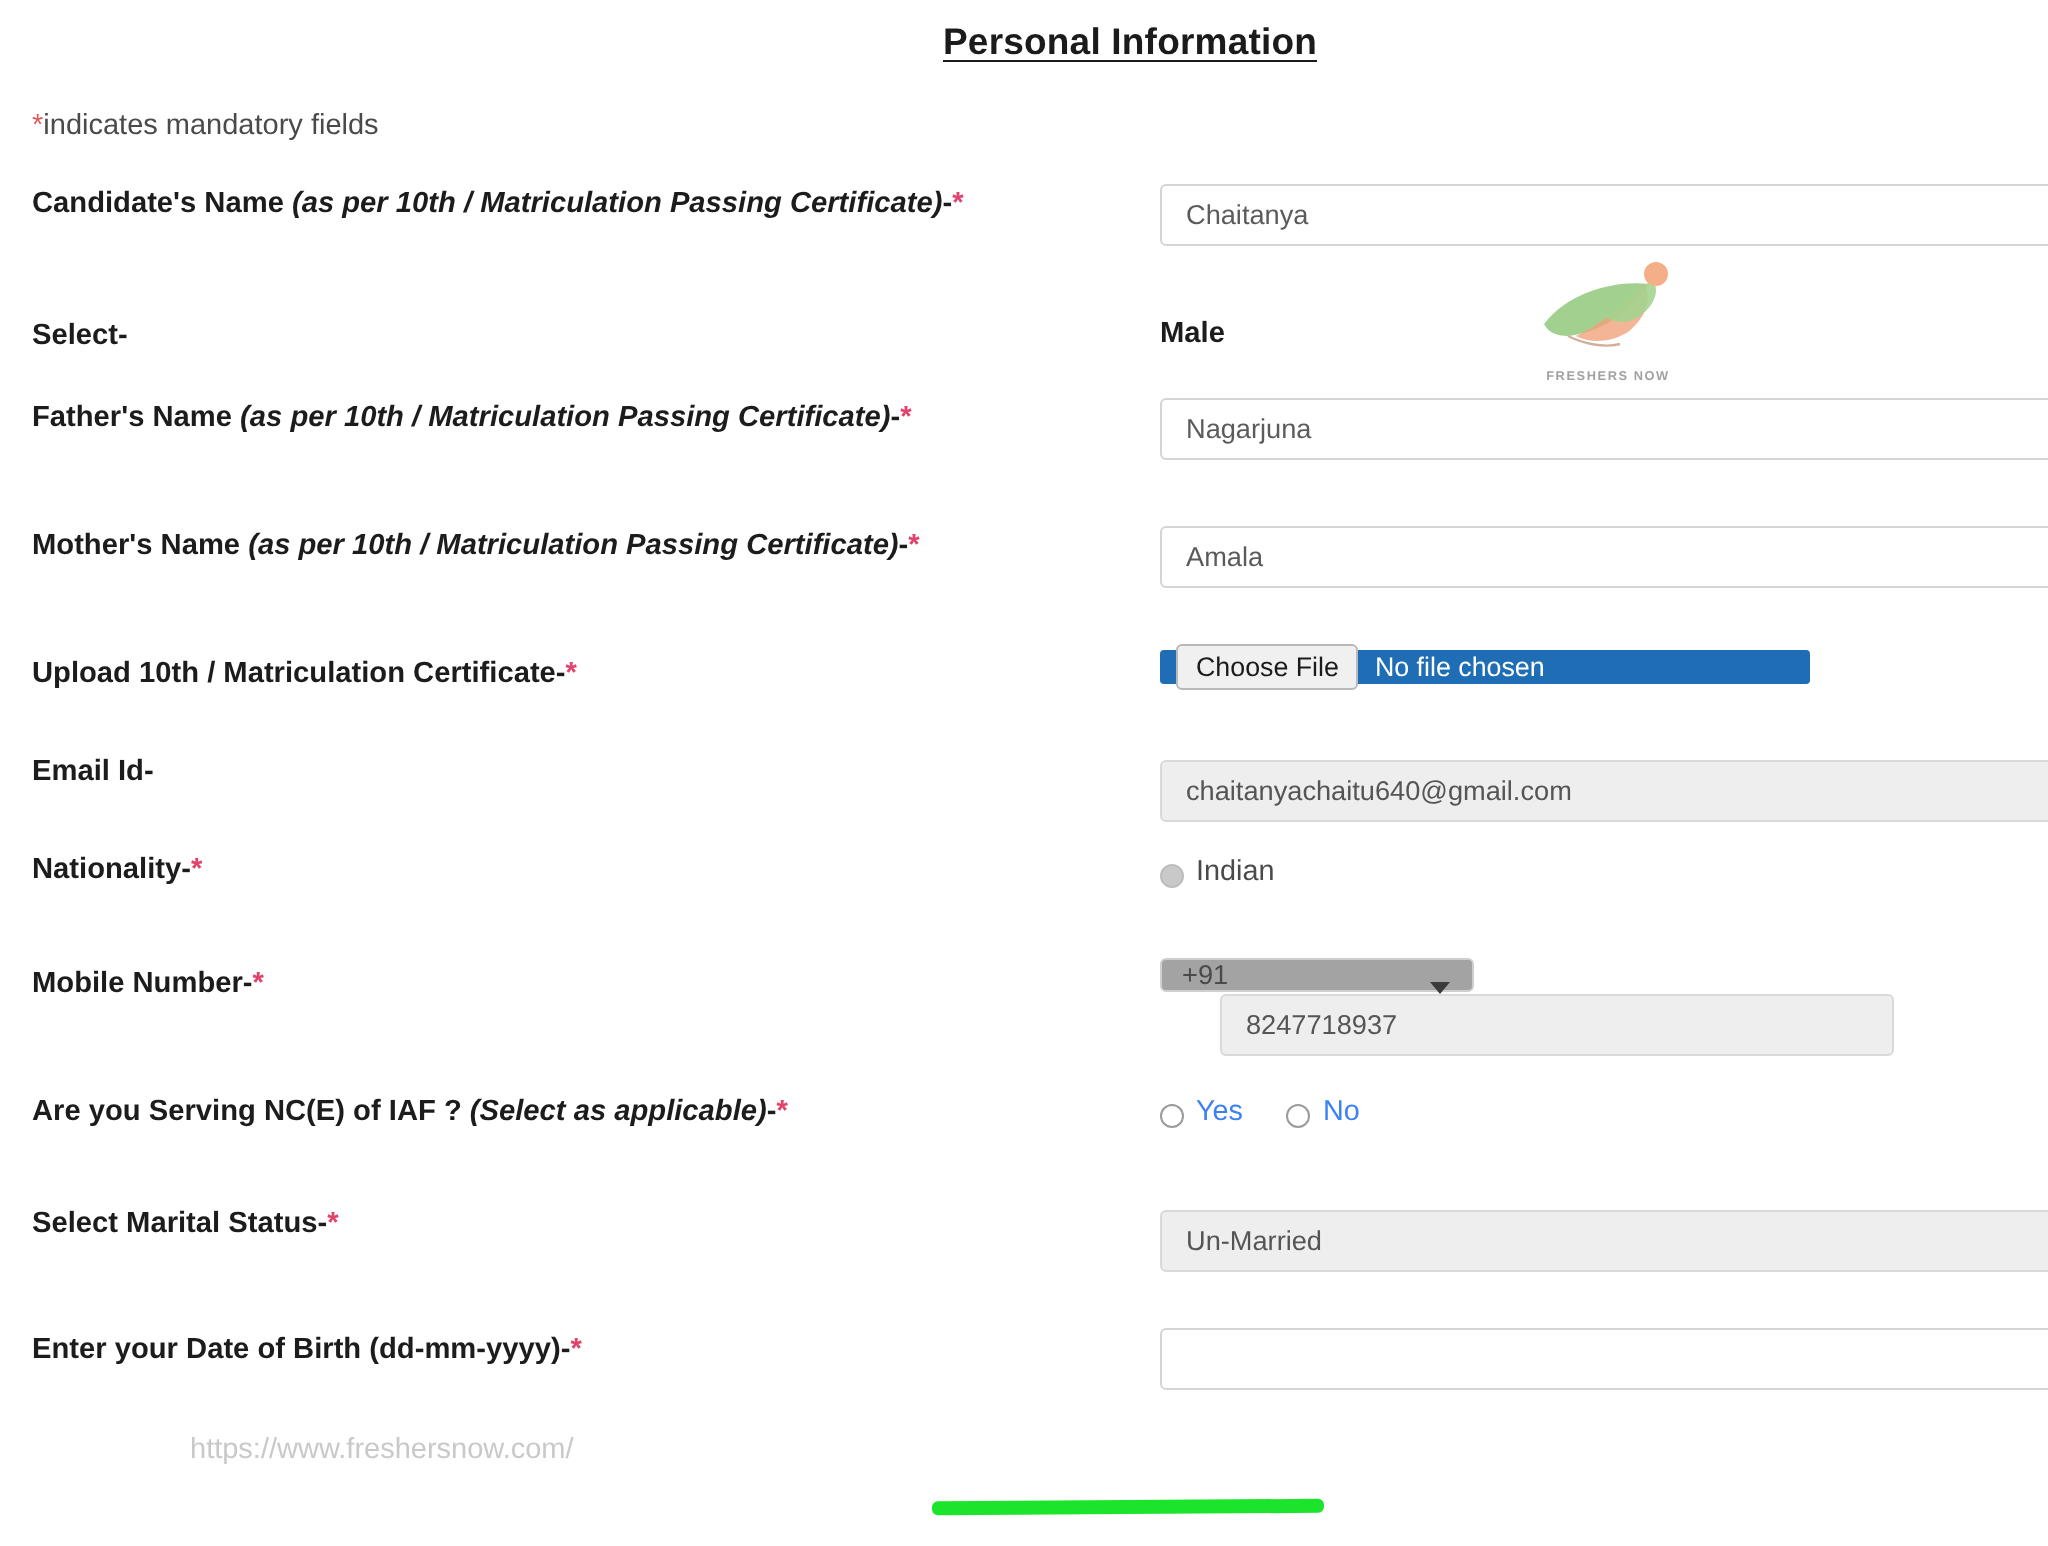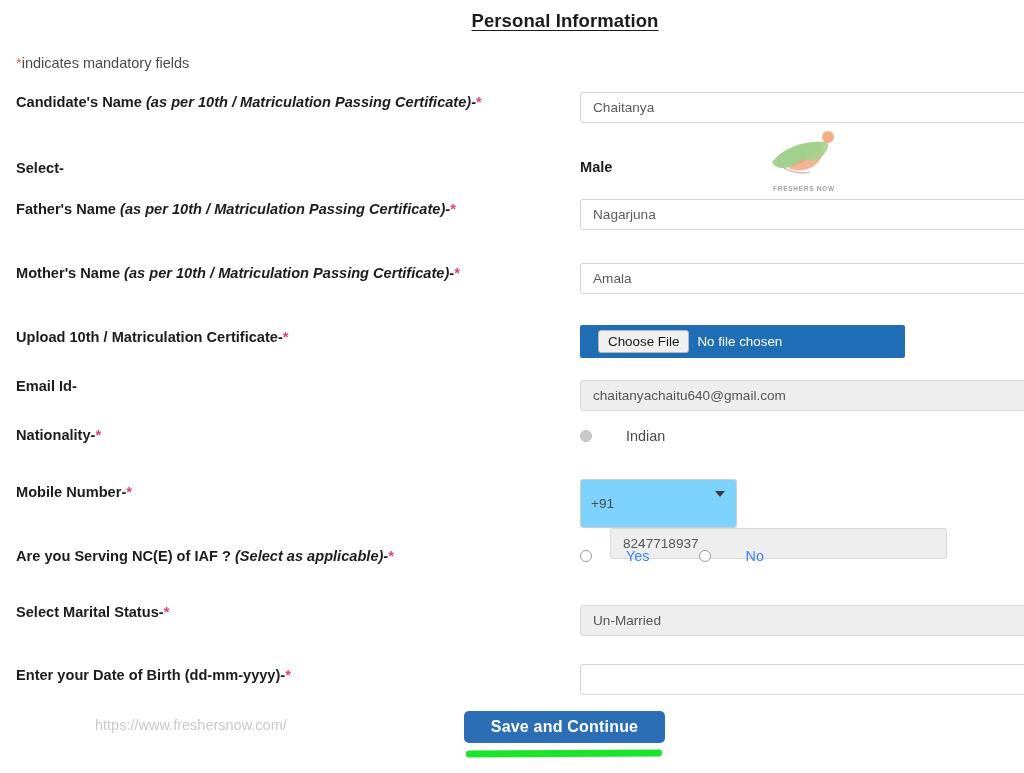--- a/index.html
+++ b/index.html
@@ -93,24 +93,24 @@
   .txt.disabled {
     background: #eeeeee;
     color: #555555;
     border-color: #d9d9d9;
   }
   .txt.empty { color: #9a9a9a; }
 
   .sel {
     box-sizing: border-box;
     width: 157px;
-    height: 49px;
+    height: 17px;
     border: 1px solid #cfcfcf;
     border-radius: 3px;
-    background: #7dd3fc;
+    background: #a3a3a3;
     font-family: "Liberation Sans", sans-serif;
     font-size: 13.6px;
     color: #4a4a4a;
     padding: 0 10px;
     -webkit-appearance: none;
     appearance: none;
     outline: none;
   }
   .sel-wrap { position: relative; display: inline-block; vertical-align: top; }
   .sel-caret {
@@ -128,45 +128,45 @@
   .gender-value {
     font-size: 14.6px;
     font-weight: bold;
     color: #1c1c1c;
   }
 
   
   .file-box {
     box-sizing: border-box;
     width: 325px;
-    height: 33px;
+    height: 17px;
     background: #1f6eb5;
     border-radius: 2px;
     display: flex;
     align-items: center;
-    padding-left: 18px;
+    padding-left: 8px;
   }
   .file-btn {
     background: #f0f0f0;
     border: 1px solid #b9b9b9;
     border-radius: 3px;
     font-family: "Liberation Sans", sans-serif;
     font-size: 13.4px;
     color: #1b1b1b;
     padding: 3px 9px;
     line-height: 1.15;
   }
   .file-name {
     color: #ffffff;
     font-size: 13.4px;
     margin-left: 8px;
   }
 
   
-  .radio-line { display: flex; align-items: center; gap: 28px; }
+  .radio-line { display: flex; align-items: flex-end; }
   .radio {
     box-sizing: border-box;
     width: 12px;
     height: 12px;
     border-radius: 50%;
     border: 1px solid #9b9b9b;
     background: #ffffff;
     display: inline-block;
     margin-right: 6px;
     flex: 0 0 auto;
@@ -371,16 +371,15 @@
     <div class="label-col" style="top:0">
       <span>Enter your Date of Birth (dd-mm-yyyy)</span><span>-</span><span class="req">*</span>
     </div>
     <div class="field-col" style="top:-1px">
       <input class="txt empty" type="text" value="" style="">
     </div>
   </div>
 
   <div class="footer-url">https://www.freshersnow.com/</div>
 
-  <button class="save-btn">Save and Continue</button>
   <div class="green-underline"></div>
 
 </div>
 
 </body></html>

